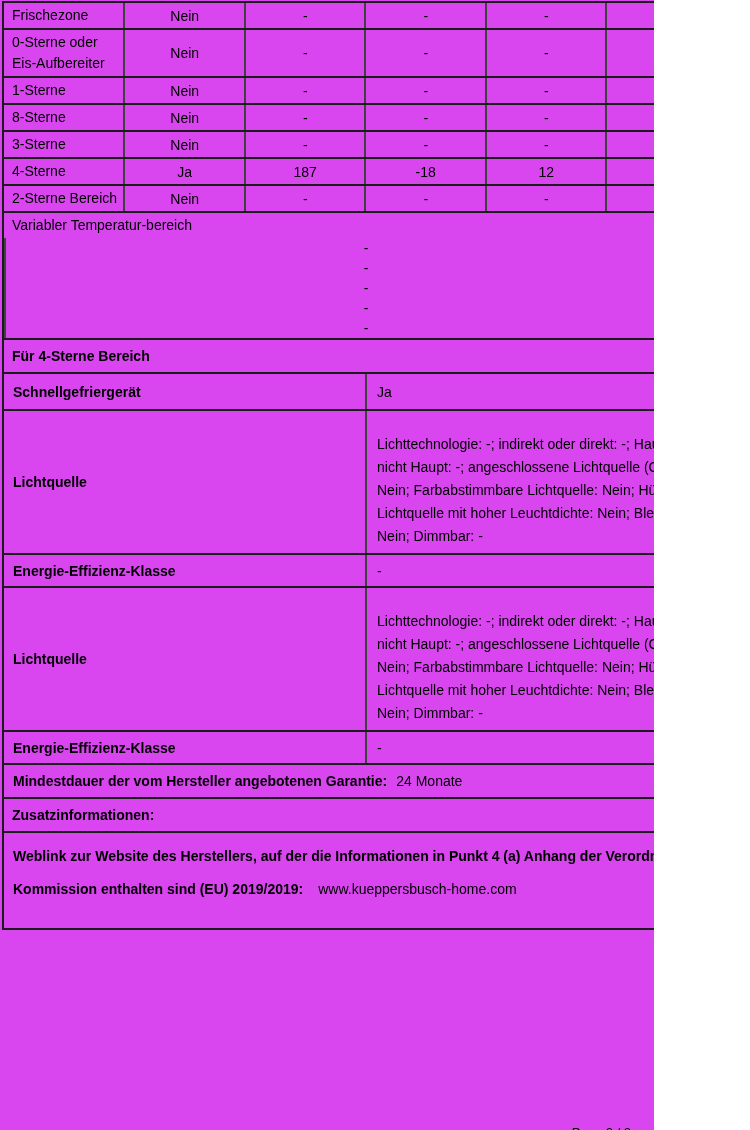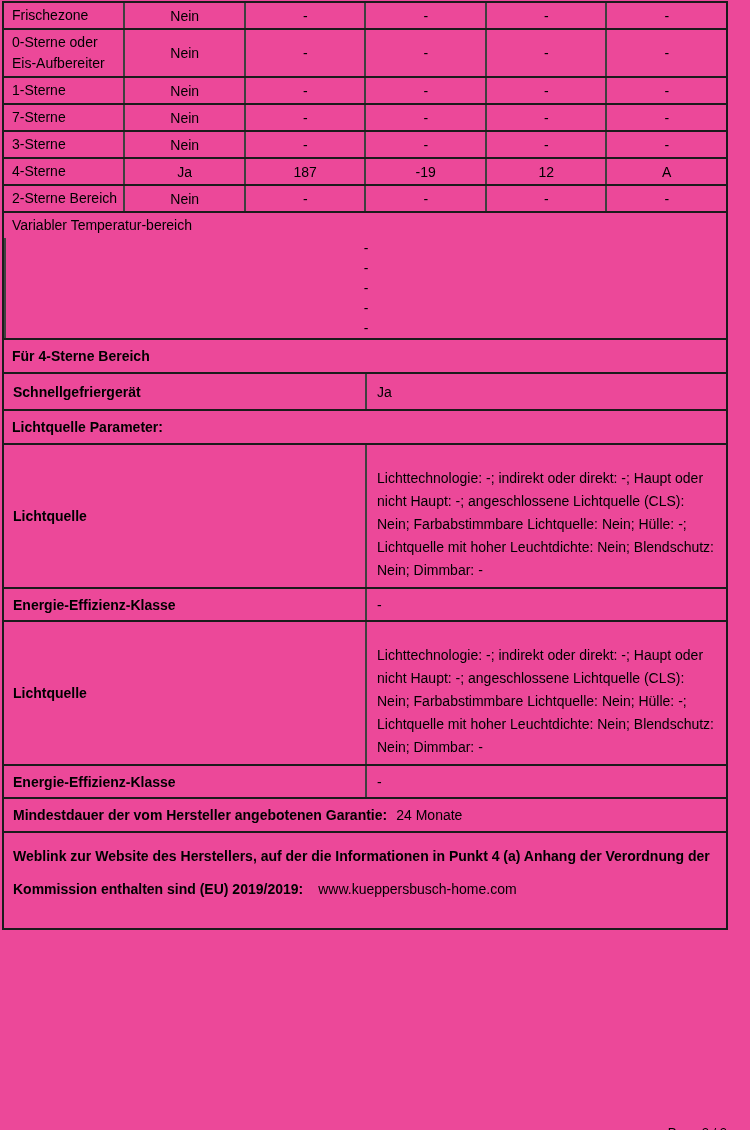--- a/index.html
+++ b/index.html
@@ -4,23 +4,23 @@
 <style>
   html, body {
     margin: 0; padding: 0;
     background: #ffffff;
     font-family: "Liberation Sans", sans-serif;
     font-size: 14px;
     color: #000000;
   }
   .page {
     position: relative;
-    width: 750px;
+    width: 654px;
     height: 1130px;
-    background: #ec4899;
+    background: #d946ef;
     overflow: hidden;
   }
   .doc-table {
     position: absolute;
     left: 2px;
     top: 1px;
     width: 722px;
     border: 2px solid #1b1b1b;
   }
   .trow {
@@ -132,42 +132,42 @@
     <div class="trow r6 mh24">
       <div class="cell lc">1-Sterne</div>
       <div class="cell vc sep">Nein</div>
       <div class="cell vc sep">-</div>
       <div class="cell vc sep">-</div>
       <div class="cell vc sep">-</div>
       <div class="cell vc sep">-</div>
     </div>
 
     <div class="trow r6 mh24">
-      <div class="cell lc">7-Sterne</div>
+      <div class="cell lc">8-Sterne</div>
       <div class="cell vc sep">Nein</div>
       <div class="cell vc sep">-</div>
       <div class="cell vc sep">-</div>
       <div class="cell vc sep">-</div>
       <div class="cell vc sep">-</div>
     </div>
 
     <div class="trow r6 mh24">
       <div class="cell lc">3-Sterne</div>
       <div class="cell vc sep">Nein</div>
       <div class="cell vc sep">-</div>
       <div class="cell vc sep">-</div>
       <div class="cell vc sep">-</div>
       <div class="cell vc sep">-</div>
     </div>
 
     <div class="trow r6 mh24">
       <div class="cell lc">4-Sterne</div>
       <div class="cell vc sep">Ja</div>
       <div class="cell vc sep">187</div>
-      <div class="cell vc sep">-19</div>
+      <div class="cell vc sep">-18</div>
       <div class="cell vc sep">12</div>
       <div class="cell vc sep">A</div>
     </div>
 
     <div class="trow r6 mh24">
       <div class="cell lc">2-Sterne Bereich</div>
       <div class="cell vc sep">Nein</div>
       <div class="cell vc sep">-</div>
       <div class="cell vc sep">-</div>
       <div class="cell vc sep">-</div>
@@ -185,23 +185,20 @@
 
     <div class="trow mh31">
       <div class="cell full">Für 4-Sterne Bereich</div>
     </div>
 
     <div class="trow r2 mh35">
       <div class="cell left">Schnellgefriergerät</div>
       <div class="cell right sep">Ja</div>
     </div>
 
-    <div class="trow mh31">
-      <div class="cell full">Lichtquelle Parameter:</div>
-    </div>
 
     <div class="trow r2 light-row">
       <div class="cell left">Lichtquelle</div>
       <div class="cell right sep blk">Lichttechnologie: -; indirekt oder direkt: -; Haupt oder nicht Haupt: -; angeschlossene Lichtquelle (CLS): Nein; Farbabstimmbare Lichtquelle: Nein; Hülle: -; Lichtquelle mit hoher Leuchtdichte: Nein; Blendschutz: Nein; Dimmbar: -</div>
     </div>
 
     <div class="trow r2 mh31">
       <div class="cell left">Energie-Effizienz-Klasse</div>
       <div class="cell right sep">-</div>
     </div>
@@ -215,20 +212,23 @@
       <div class="cell left">Energie-Effizienz-Klasse</div>
       <div class="cell right sep">-</div>
     </div>
 
     <div class="trow mh32">
       <div class="inline-row">
         <span class="b">Mindestdauer der vom Hersteller angebotenen Garantie:</span><span class="v-after">24 Monate</span>
       </div>
     </div>
 
+    <div class="trow mh31">
+      <div class="cell full">Zusatzinformationen:</div>
+    </div>
 
     <div class="trow">
       <div class="blk">
         <span class="b">Weblink zur Website des Herstellers, auf der die Informationen in Punkt 4 (a) Anhang der Verordnung der Kommission enthalten sind (EU) 2019/2019:</span><span class="url-after">www.kueppersbusch-home.com</span>
       </div>
     </div>
 
   </div>
 
   <div class="page-footer">Page 2 / 2</div>

